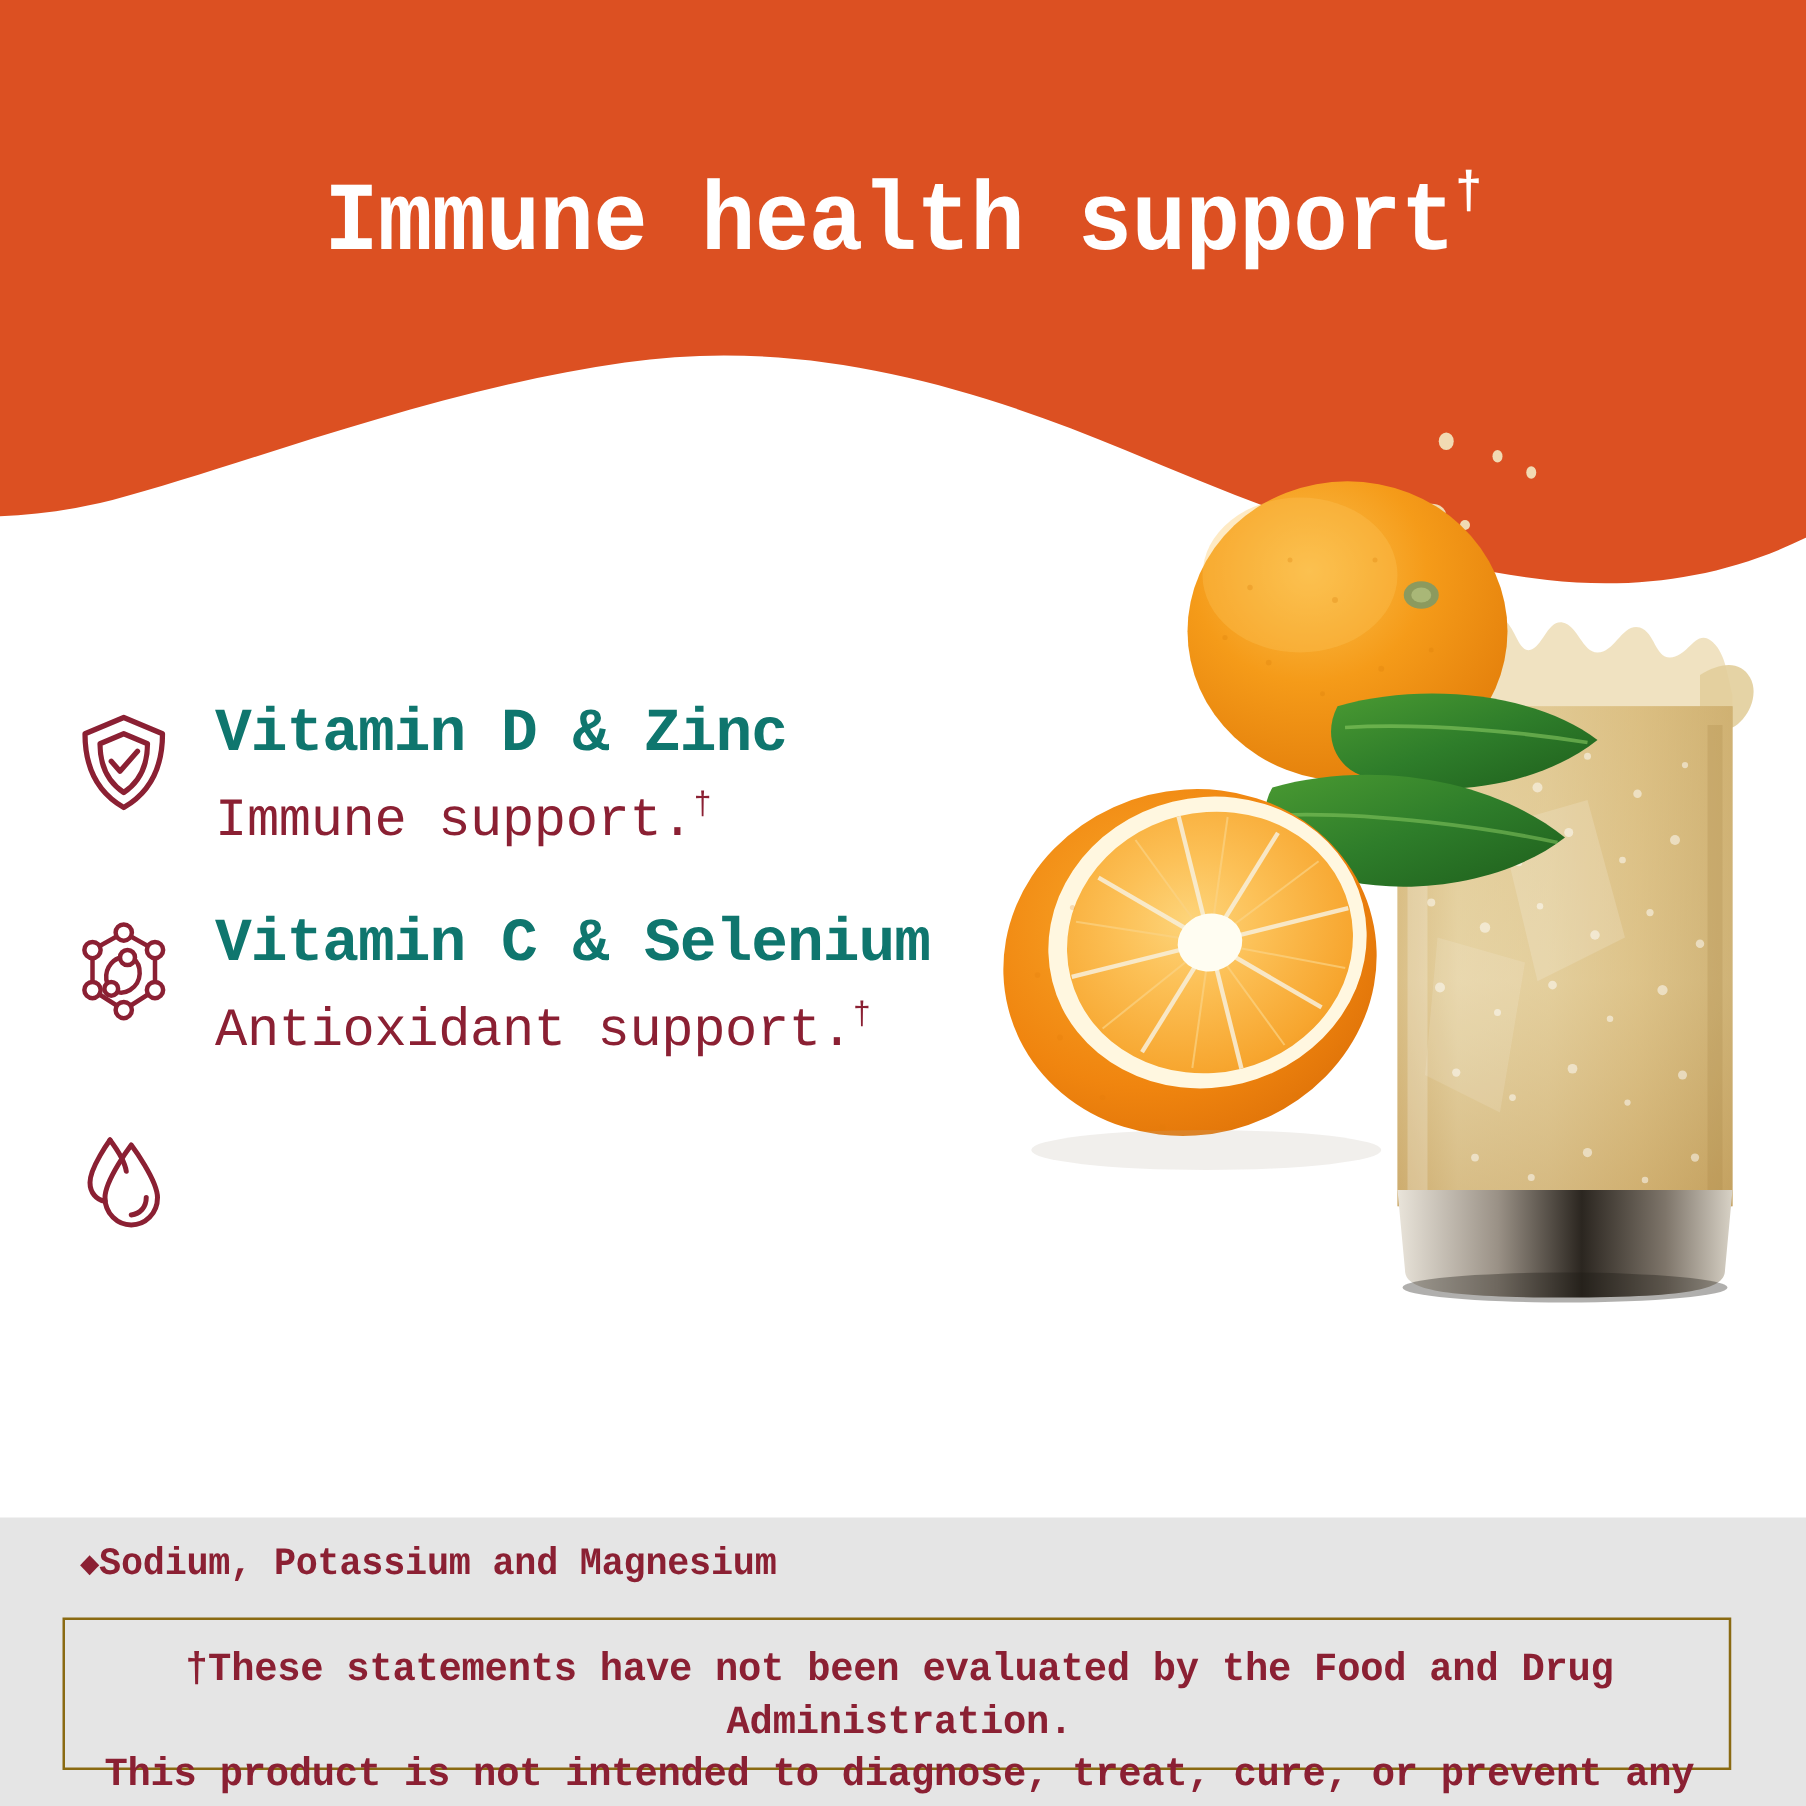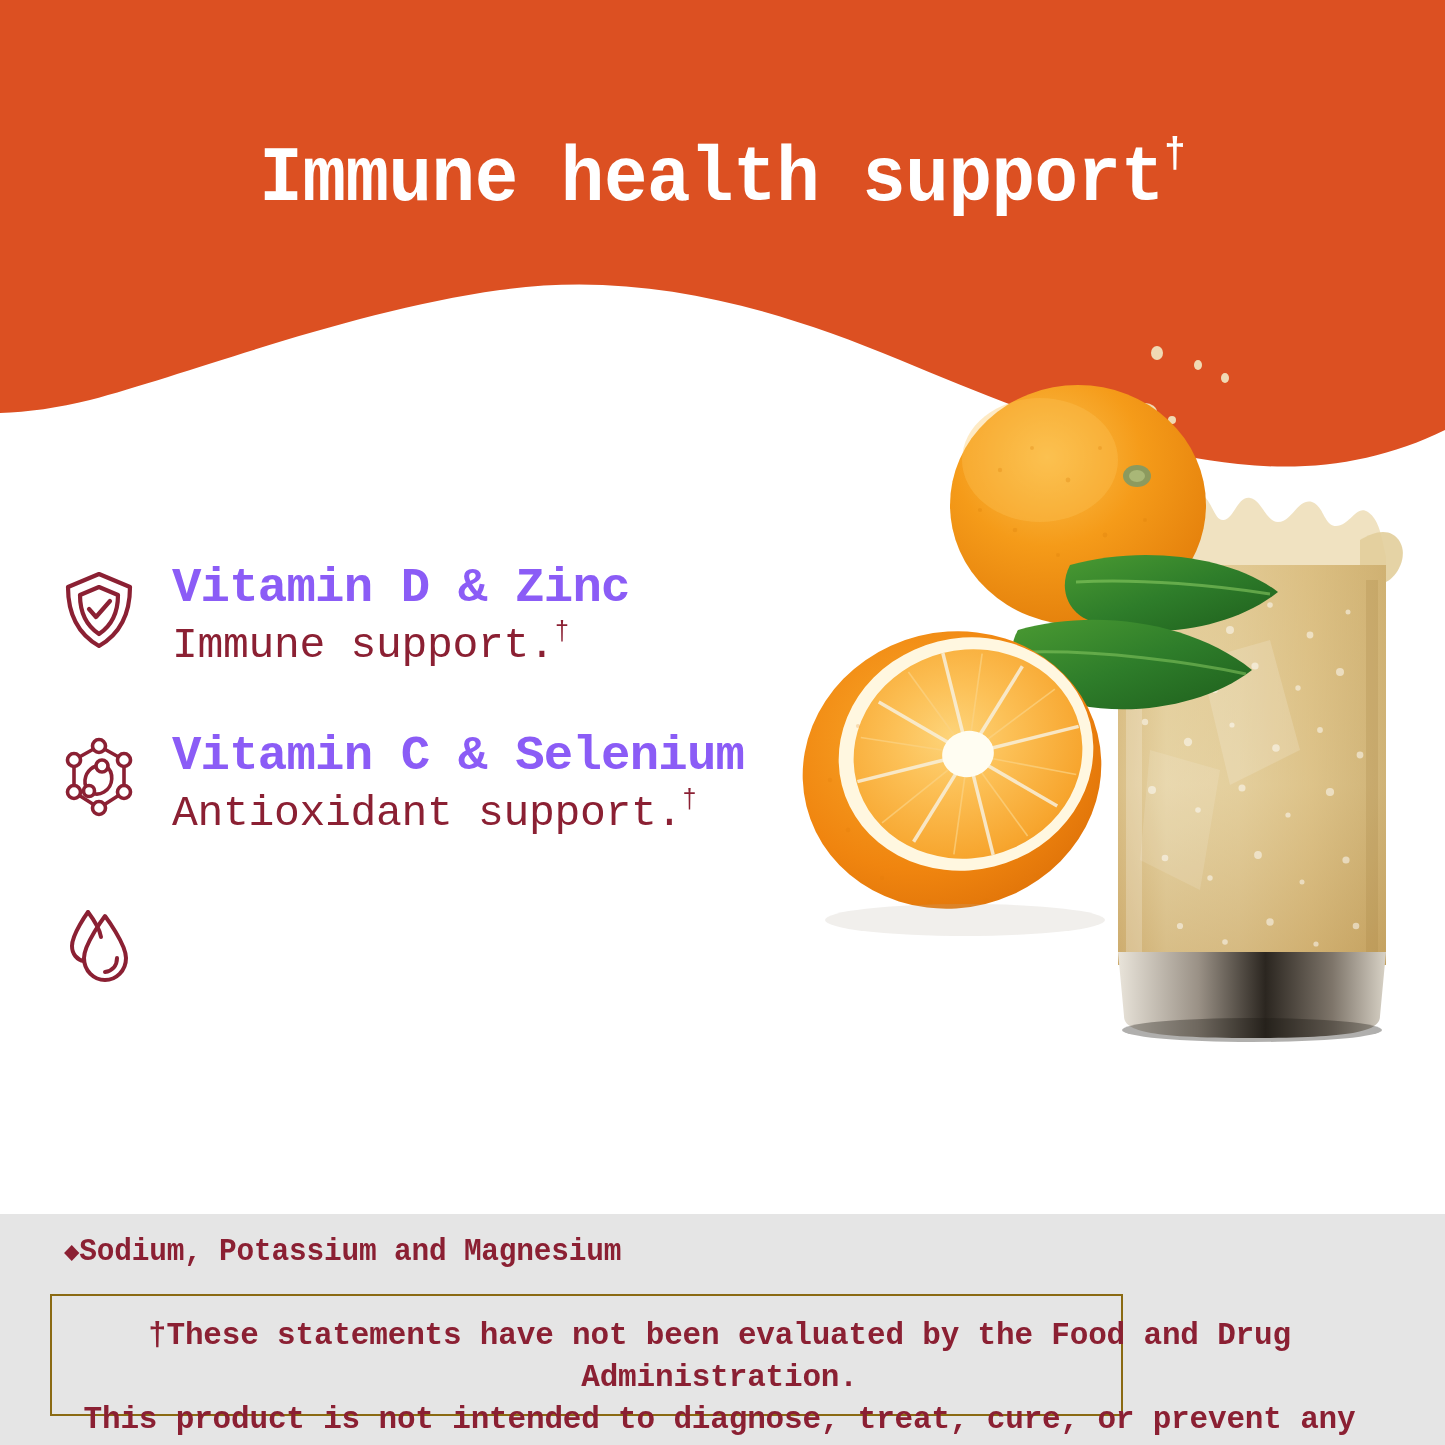--- a/index.html
+++ b/index.html
@@ -35,44 +35,44 @@
   .product{position:absolute;left:800px;top:330px;width:645px;height:880px;z-index:4;}
   .product svg{display:block;width:645px;height:880px;}
 
   
   .benefits{position:absolute;left:52px;top:560px;width:800px;z-index:5;}
   .benefit{position:relative;min-height:150px;margin-bottom:18px;}
   .benefit .bicon{position:absolute;left:8px;top:8px;width:78px;height:84px;}
   .benefit .bicon svg{display:block;width:78px;height:84px;}
   .btext{margin-left:120px;}
   .btitle{
-    color:#8b5cf6;font-size:49px;font-weight:bold;line-height:1.06;
+    color:#0f766e;font-size:49px;font-weight:bold;line-height:1.06;
     letter-spacing:-0.8px;white-space:nowrap;
   }
   .btitle .dia{font-size:28px;vertical-align:19px;}
   .bsub{
     color:#8B2033;font-size:43px;font-weight:normal;line-height:1.15;
-    margin-top:4px;letter-spacing:-0.3px;white-space:nowrap;
+    margin-top:16px;letter-spacing:-0.3px;white-space:nowrap;
   }
   .bsub .dag{font-size:25px;vertical-align:18px;}
 
   
   .footer{
     position:absolute;left:0;top:1214px;width:1445px;height:231px;
     background:#e5e5e5;z-index:7;
   }
   .footnote{
     position:absolute;left:64px;top:22px;
     color:#8B2033;font-size:31px;font-weight:bold;line-height:1;
     letter-spacing:-0.2px;white-space:nowrap;
     transform:scaleX(0.95);transform-origin:left top;
   }
   .footnote .dia{font-size:27px;}
   .discbox{
-    position:absolute;left:50px;top:80px;width:1073px;height:122px;
+    position:absolute;left:50px;top:80px;width:1335px;height:122px;
     border:2px solid #8a6a12;
     box-sizing:border-box;
   }
   .disc{
     position:absolute;left:0;top:19px;width:1335px;
     text-align:center;color:#8B2033;
     font-size:32px;font-weight:bold;line-height:1.32;
     letter-spacing:-0.2px;
     transform:scaleX(0.97);transform-origin:center top;
   }

